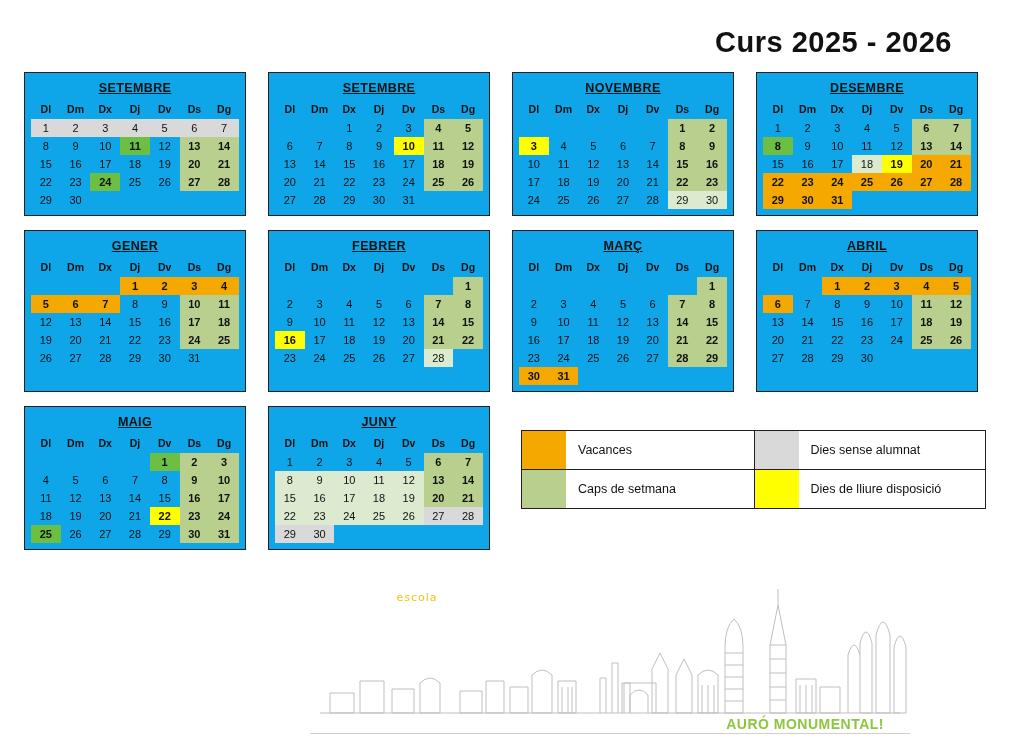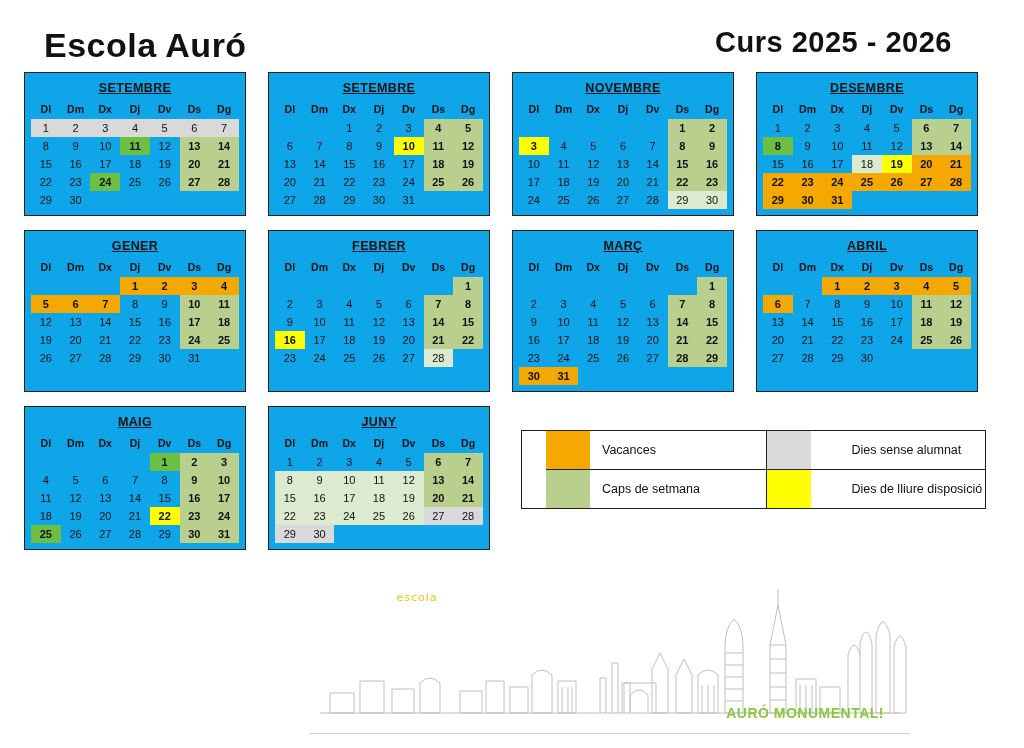--- a/index.html
+++ b/index.html
@@ -95,37 +95,35 @@
   .c-intens   { background: #dcead0; color: #9bbb70; }
   .c-plain    { background: transparent; color: #111; }
 
   .legend {
     position: absolute;
     left: 521px;
     top: 430px;
     width: 465px;
     border: 1px solid #231f20;
     box-sizing: border-box;
-    padding-left: 24px;
   }
   .legend-row {
     display: flex;
     height: 38px;
     border-bottom: 1px solid #231f20;
   }
   .legend-row:last-child { border-bottom: none; }
   .legend-cell {
     display: flex;
     align-items: center;
     width: 50%;
     box-sizing: border-box;
   }
   .legend-cell + .legend-cell {
     border-left: 1px solid #231f20;
-    gap: 29px;
   }
   .swatch {
     width: 44px;
     height: 100%;
     flex: 0 0 44px;
   }
   .legend-label {
     font-size: 12.5px;
     color: #111;
     padding-left: 12px;
@@ -169,40 +167,39 @@
   .skyline {
     position: absolute;
     left: 300px;
     top: 0px;
     width: 620px;
     height: 140px;
   }
   .monumental {
     position: absolute;
     right: 140px;
-    bottom: 27px;
+    bottom: 16px;
     font-size: 14px;
     font-weight: bold;
     color: #8cc63f;
     letter-spacing: 0.5px;
   }
   .baseline {
     position: absolute;
     left: 310px;
     bottom: 14px;
     width: 600px;
     height: 1px;
     background: #cfcfcf;
   }
 </style>
 </head>
 <body>
 
 <div class="header">
-  <div class="school-title">Escola Auró</div>
   <div class="course-title">Curs 2025 - 2026</div>
 </div>
 
 <div class="grid">
   <div class="row">
     <div class="month">
         <div class="month-name">SETEMBRE</div>
         <table class="cal">
           <thead>
             <tr>

